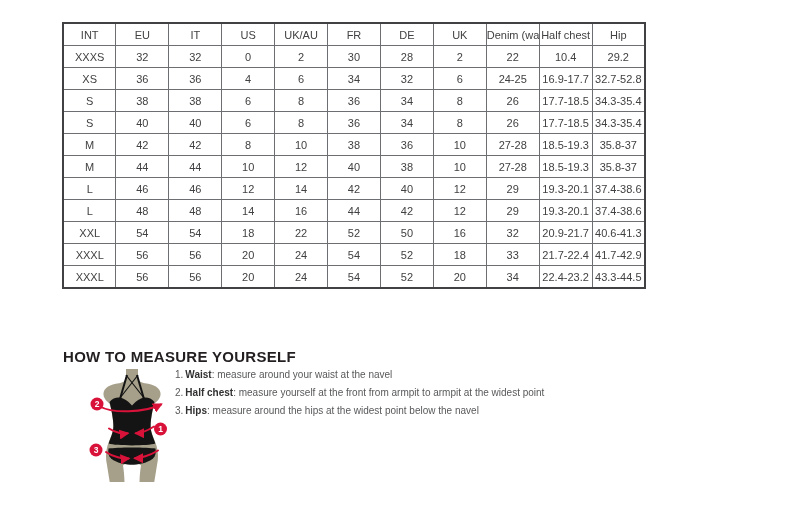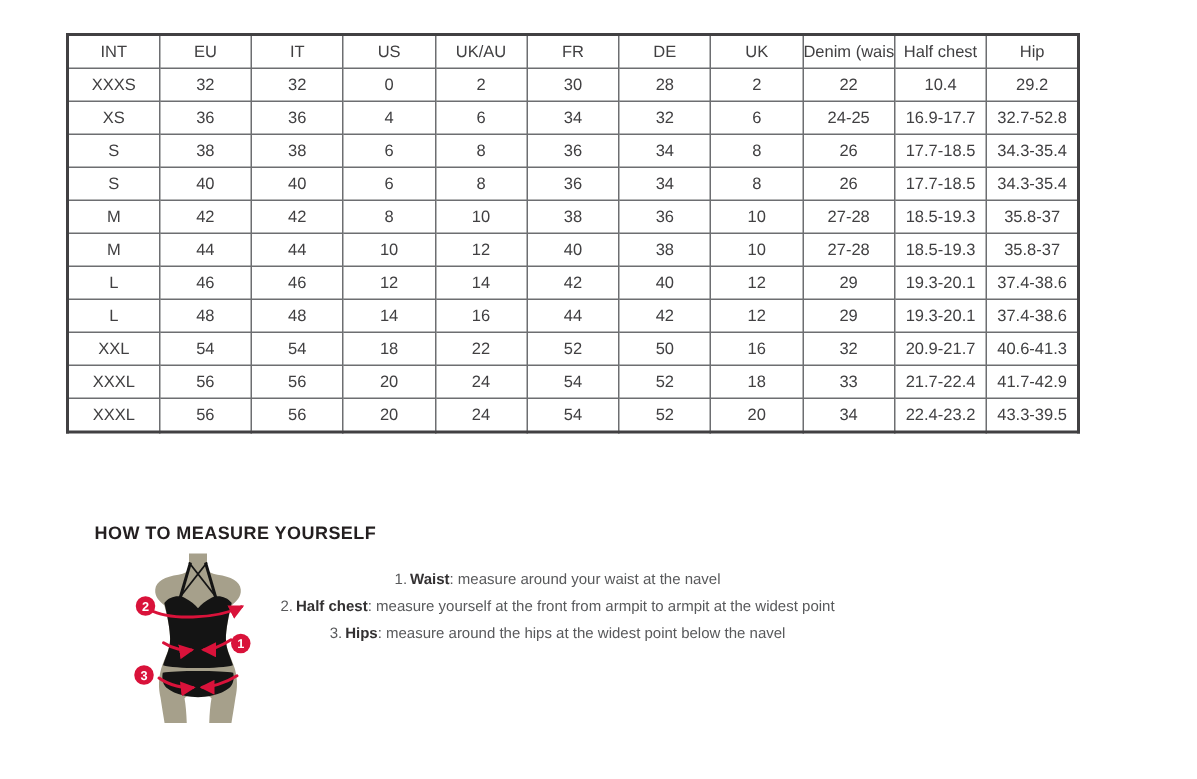--- a/index.html
+++ b/index.html
@@ -3,39 +3,39 @@
 <meta charset="utf-8">
 <style>
   html,body{margin:0;padding:0;}
   body{
     width:798px;height:519px;background:#ffffff;position:relative;
     font-family:"Liberation Sans", sans-serif;overflow:hidden;
     --accent:#d9123a; --mannequin:#a6a08b; --swimsuit:#141414;
     --grid:#6d6e71; --frame:#414042; --text:#414042;
   }
   table.size-table{
-    position:absolute;left:44px;top:22px;width:676px;
+    position:absolute;left:62px;top:22px;width:584px;
     border-collapse:collapse;table-layout:fixed;
     border:2px solid var(--frame);
   }
   table.size-table th, table.size-table td{
     border:1px solid var(--grid);
     height:21px;padding:0;margin:0;
     text-align:center;vertical-align:middle;
     font-size:11px;font-weight:normal;color:var(--text);
     white-space:nowrap;overflow:hidden;
   }
   .measure{position:absolute;left:63px;top:348px;width:680px;}
   .measure-heading{
-    font-size:12px;font-weight:bold;color:#231f20;letter-spacing:.3px;
+    font-size:15px;font-weight:bold;color:#231f20;letter-spacing:.3px;
   }
   .figure-wrap{position:absolute;left:19px;top:20px;width:100px;height:118px;}
   ol.steps{
-    list-style:none;margin:12px;padding:0;
-    position:absolute;left:112px;top:21px;text-align:center;
+    list-style:none;margin:0;padding:0;
+    position:absolute;left:112px;top:21px;
   }
   ol.steps li{
     font-size:10px;line-height:12px;margin:0 0 6px 0;color:#58595b;
   }
   ol.steps .num{margin-right:2px;}
   ol.steps .lbl{font-weight:bold;color:#333132;}
   .red-line{stroke:var(--accent);stroke-width:2;fill:none;stroke-linecap:round;}
   .badge{fill:var(--accent);}
   .badge-num{fill:#ffffff;font-size:8.5px;font-weight:bold;text-anchor:middle;
     font-family:"Liberation Sans", sans-serif;}
@@ -197,21 +197,21 @@
         <td>XXXL</td>
         <td>56</td>
         <td>56</td>
         <td>20</td>
         <td>24</td>
         <td>54</td>
         <td>52</td>
         <td>20</td>
         <td>34</td>
         <td>22.4-23.2</td>
-        <td>43.3-39.5</td>
+        <td>43.3-44.5</td>
       </tr>
     </tbody>
 </table>
 
 <div class="measure">
   <div class="measure-heading">HOW TO MEASURE YOURSELF</div>
 
   <div class="figure-wrap">
     <svg width="100" height="118" viewBox="0 0 100 118" xmlns="http://www.w3.org/2000/svg">
       <defs>

